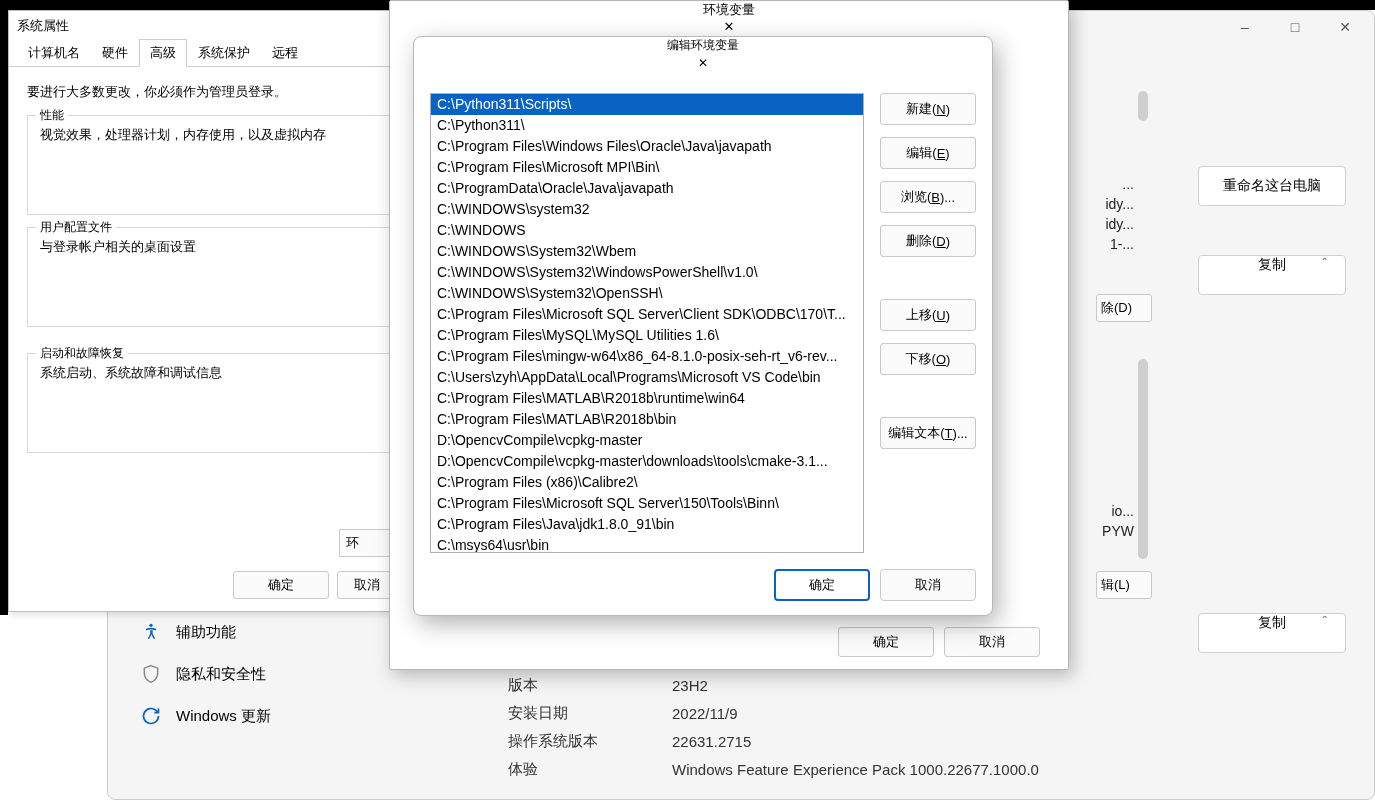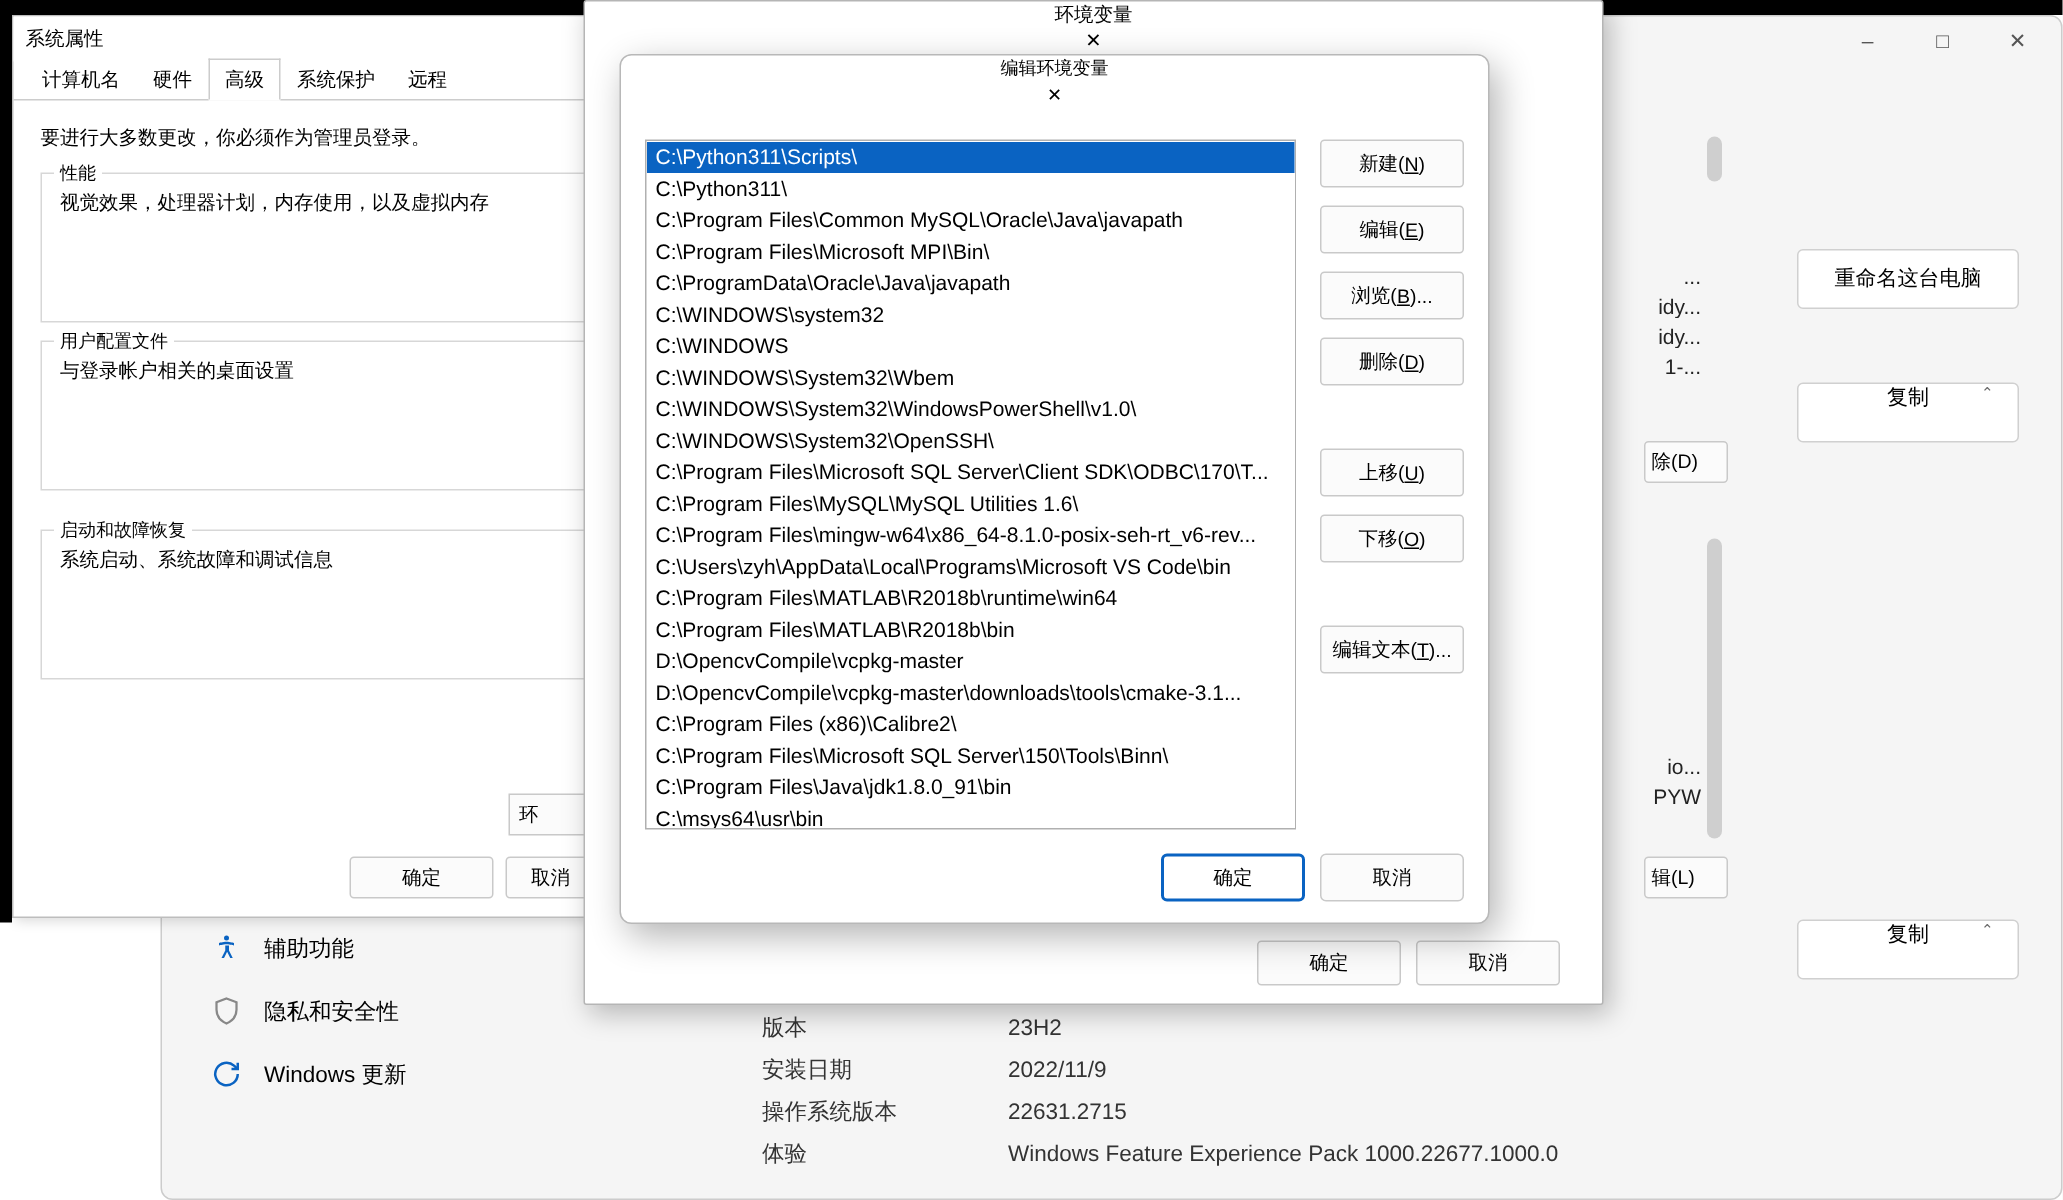--- a/index.html
+++ b/index.html
@@ -205,21 +205,21 @@
 
 <div class="editenv">
   <div class="titlebar">
     <span>编辑环境变量</span>
     <div class="close-x" style="font-weight:500">✕</div>
   </div>
   <div class="editenv-body">
     <div class="path-list" id="path-list">
         <div class="path-row selected">C:\Python311\Scripts\</div>
         <div class="path-row">C:\Python311\</div>
-        <div class="path-row">C:\Program Files\Common MySQL\Oracle\Java\javapath</div>
+        <div class="path-row">C:\Program Files\Windows Files\Oracle\Java\javapath</div>
         <div class="path-row">C:\Program Files\Microsoft MPI\Bin\</div>
         <div class="path-row">C:\ProgramData\Oracle\Java\javapath</div>
         <div class="path-row">C:\WINDOWS\system32</div>
         <div class="path-row">C:\WINDOWS</div>
         <div class="path-row">C:\WINDOWS\System32\Wbem</div>
         <div class="path-row">C:\WINDOWS\System32\WindowsPowerShell\v1.0\</div>
         <div class="path-row">C:\WINDOWS\System32\OpenSSH\</div>
         <div class="path-row">C:\Program Files\Microsoft SQL Server\Client SDK\ODBC\170\T...</div>
         <div class="path-row">C:\Program Files\MySQL\MySQL Utilities 1.6\</div>
         <div class="path-row">C:\Program Files\mingw-w64\x86_64-8.1.0-posix-seh-rt_v6-rev...</div>

